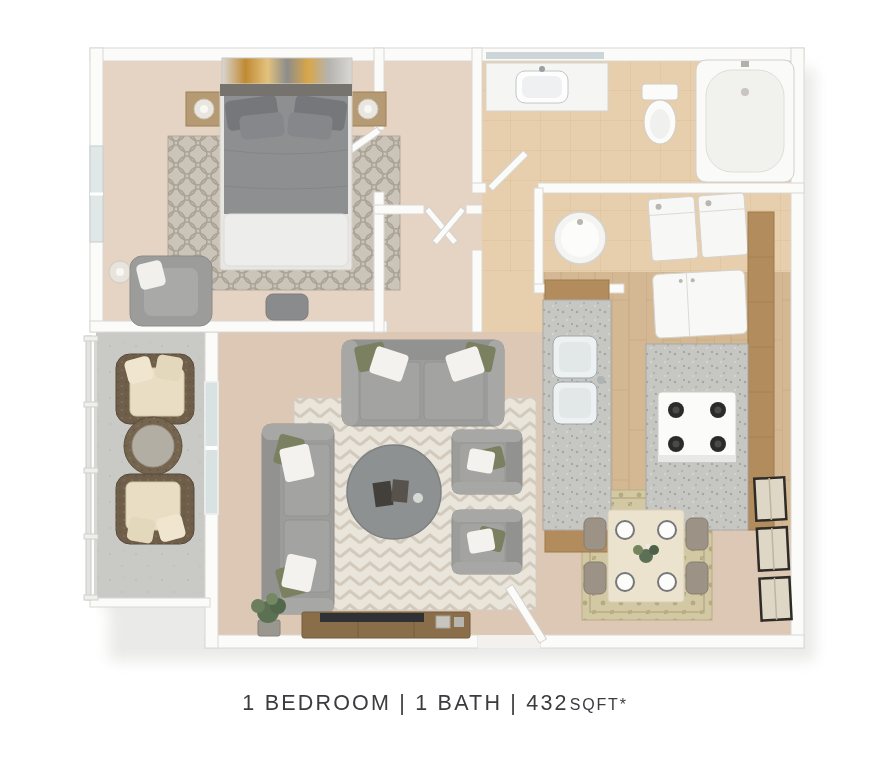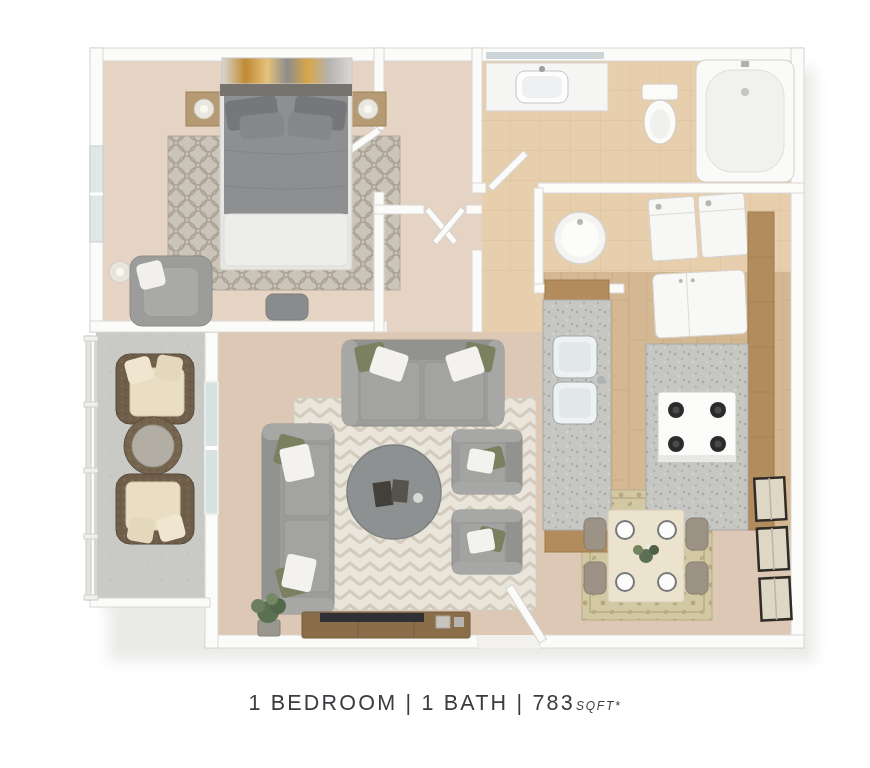--- a/index.html
+++ b/index.html
@@ -2,21 +2,21 @@
 <html style="--background: #ffffff; --wall: #fbfbfa; --wall-edge: #dcd8d3; --carpet-bedroom: #e5d3c3; --carpet-living: #ddc7b5; --tile-bath: #e7cfad; --wood-floor: #d3b893; --concrete-patio: #c9c9c6; --sofa-gray: #9c9c9a; --pillow-olive: #7a8060; --cabinet-wood: #b28c5c; --granite: #c6c6c3; --caption-text: #3b3b40;"><head>
 <meta charset="utf-8">
 <style>
   html,body{margin:0;padding:0;background:#ffffff;}
   .stage{position:relative;width:870px;height:768px;background:var(--background,#ffffff);
          font-family:"Liberation Sans",sans-serif;overflow:hidden;}
   .stage svg{position:absolute;top:0;left:0;display:block;}
   .caption{position:absolute;left:0;right:0;top:691px;text-align:center;
            color:var(--caption-text,#3b3b40);font-size:21.5px;font-weight:400;
            letter-spacing:2.2px;white-space:nowrap;}
-  .caption .unit{font-size:12px;letter-spacing:1.8px;margin-left:1px;font-style:italic;}
+  .caption .unit{font-size:16px;letter-spacing:1.8px;margin-left:1px;}
   
   .wall{fill:var(--wall,#fbfbfa);stroke:var(--wall-edge,#dcd8d3);stroke-width:1;}
   .floor-bed{fill:var(--carpet-bedroom,#e5d3c3);}
   .floor-liv{fill:var(--carpet-living,#ddc7b5);}
   .floor-tile{fill:var(--tile-bath,#e7cfad);}
   .floor-wood{fill:var(--wood-floor,#d3b893);}
   .floor-conc{fill:var(--concrete-patio,#c9c9c6);}
   .sofa{fill:var(--sofa-gray,#9c9c9a);}
   .woodcab{fill:var(--cabinet-wood,#b28c5c);stroke:#9d7a4c;stroke-width:1;}
 </style>
@@ -389,15 +389,15 @@
       <rect x="116" y="474" width="78" height="70" rx="14" fill="#6f5f4a" stroke="#57493a"></rect>
       <rect x="116" y="474" width="78" height="70" rx="14" fill="url(#wick)" opacity="0.6"></rect>
       <rect x="130" y="488" width="54" height="48" rx="6" fill="#e9dec4" stroke="#d5c8a8"></rect>
       <rect x="126" y="478" width="26" height="24" rx="5" fill="#f0e6cf" transform="rotate(-15 139 490)"></rect>
       <rect x="156" y="476" width="26" height="24" rx="5" fill="#e4d8bc" transform="rotate(10 169 488)"></rect>
     </g>
   </g>
 </svg>
 
 <div class="caption">
-  <span>1 BEDROOM | 1 BATH | 783</span><span class="unit">SQFT*</span>
+  <span>1 BEDROOM | 1 BATH | 432</span><span class="unit">SQFT*</span>
 </div>
 </div>
 
 </body></html>

